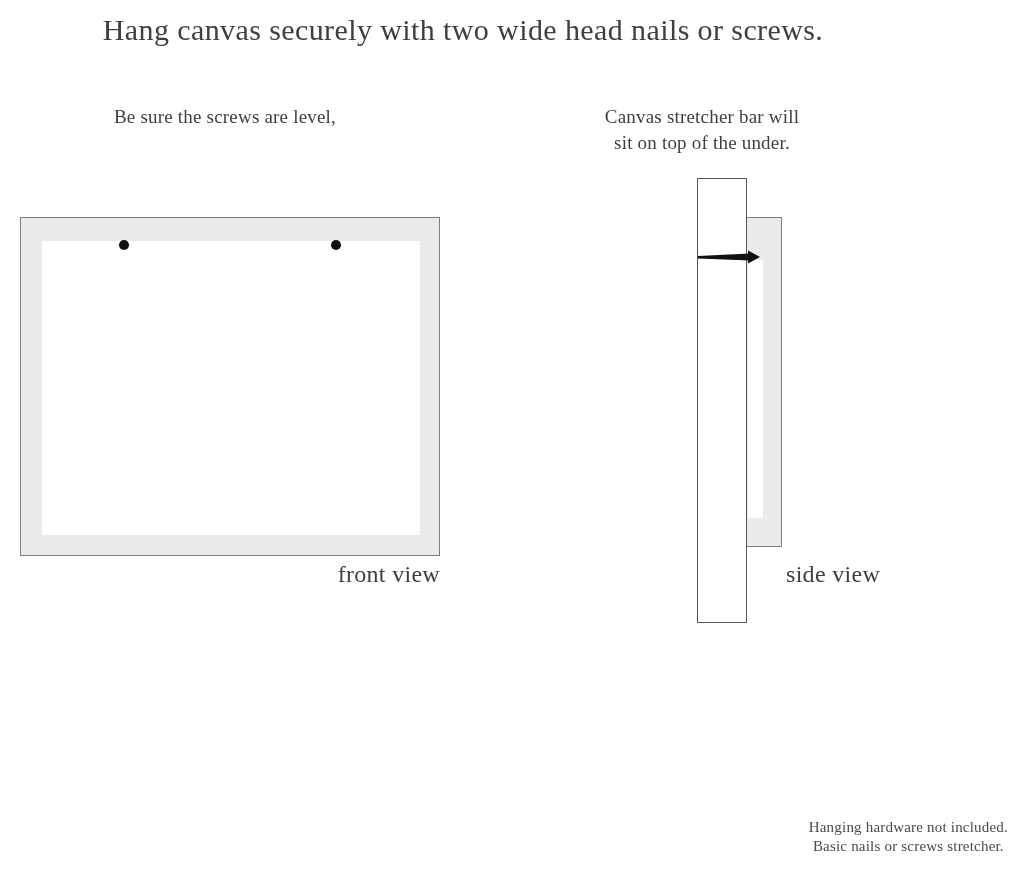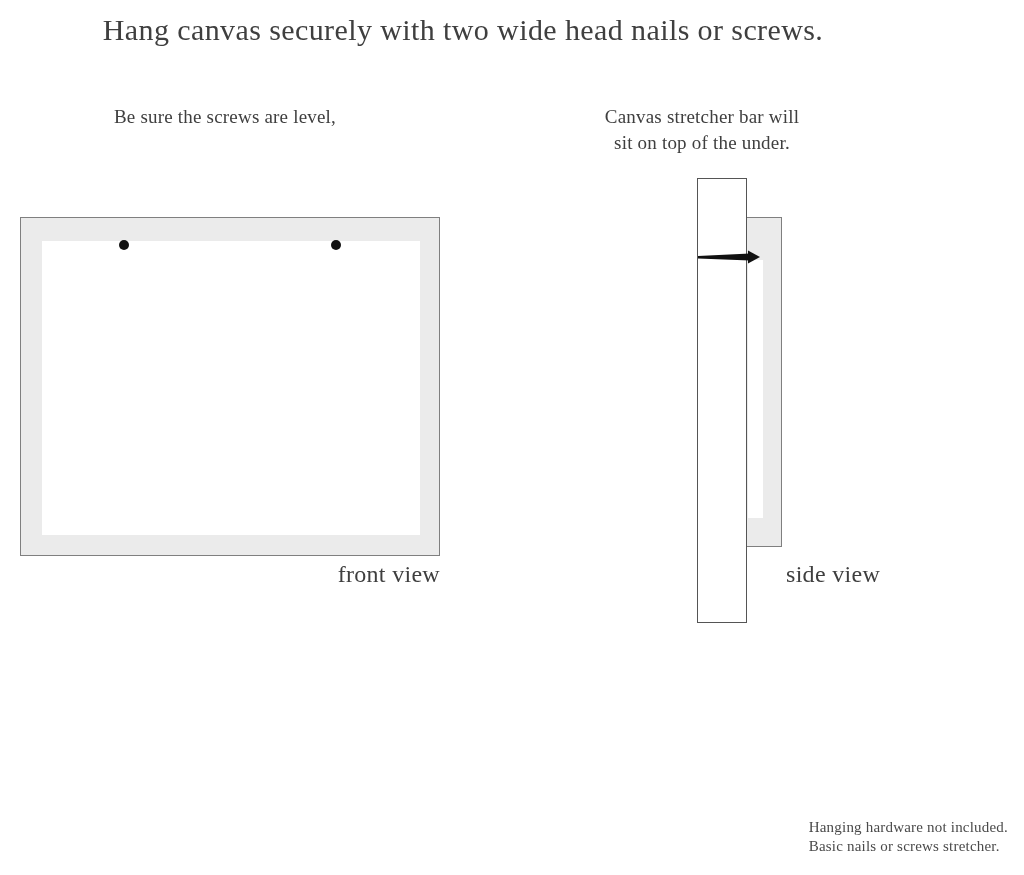--- a/index.html
+++ b/index.html
@@ -98,21 +98,21 @@
     letter-spacing: 0.3px;
     color: var(--text, #3f3f3f);
   }
   .label-front { left: 240px; top: 561px; width: 200px; text-align: right; }
   .label-side  { left: 758px; top: 561px; margin-left: 28px; }
 
   
   .footer {
     position: absolute;
     right: 16px; top: 818px;
-    text-align: left;
+    text-align: center;
     font-size: 15px;
     line-height: 19px;
     color: var(--footer-text, #4a4a4a);
     letter-spacing: 0.2px;
   }
 </style>
 </head>
 <body>
 
 <div class="page">

